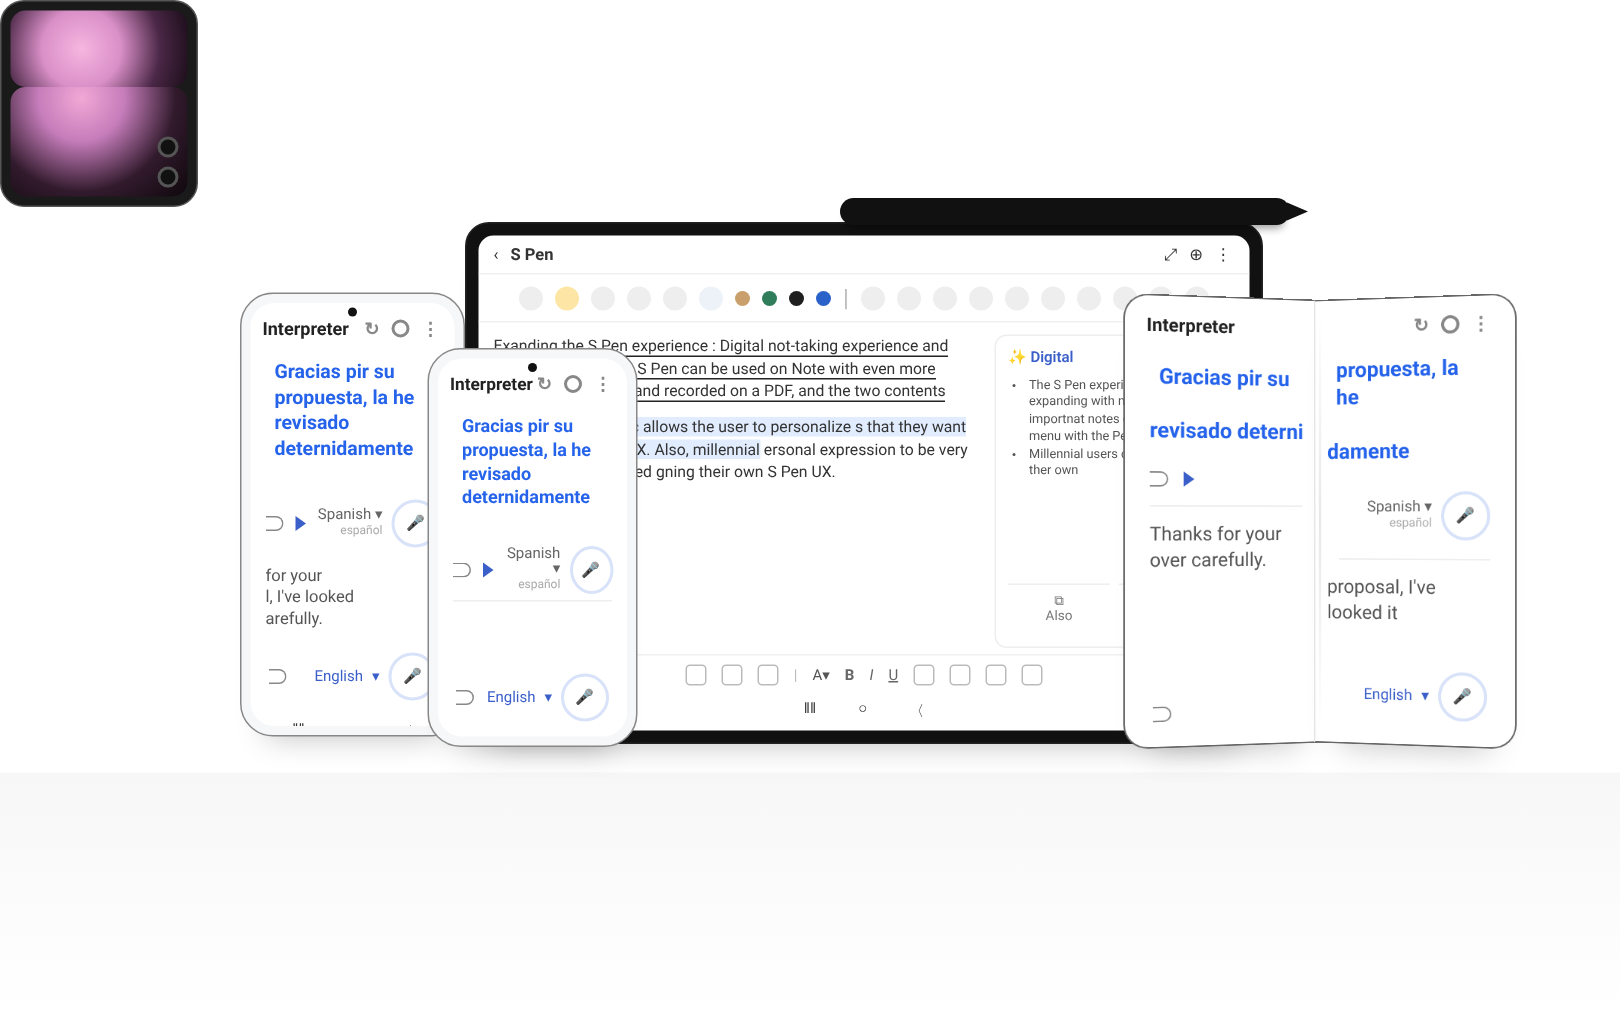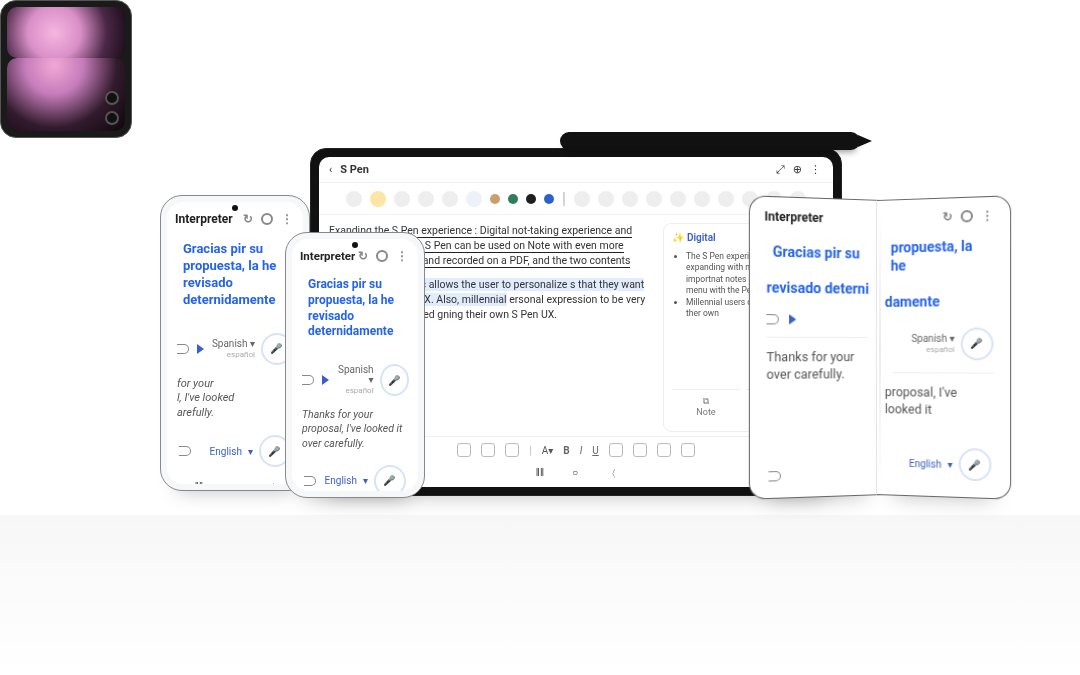--- a/index.html
+++ b/index.html
@@ -47,21 +47,21 @@
     padding:6px 10px 4px; gap:6px;
     font-size:10px; color:#666;
   }
   .mic {
     width:26px;height:26px;border-radius:50%;
     display:inline-flex;align-items:center;justify-content:center;
     background:#fff;border:1px solid #d8e2f8;color:#2563eb;
   }
   .mic.big { width:32px;height:32px;border-width:2px; }
   .interp-bottomtext {
-    margin:8px 10px; color:#555; line-height:1.35;font-style:italic;
+    margin:8px 10px; color:#555; line-height:1.35;
   }
   .interp-bottom-toolbar {
     margin-top:auto;
     display:flex; align-items:center; justify-content:space-between;
     padding:6px 12px 10px;
     font-size:10px; color:#3b5fc9;
   }
 
   
   .navbar { display:flex; justify-content:center; gap:28px; padding:4px 0 6px; color:#333; font-size:10px; }
@@ -215,21 +215,21 @@
         </div>
 
         <div class="summary">
           <h4>✨ <span>Digital</span></h4>
           <ul>
             <li>The S Pen experience is expanding with n write and record importnat notes on a PD a S Pen menu with the Pentastic app</li>
             <li>Millennial users can also design ther own</li>
           </ul>
           <div class="mutebtns">
             <div class="mutebtn">
-              ⧉<br><span>Note</span>
+              ⧉<br><span>Also</span>
             </div>
             <div class="mutebtn">
               ↻<br><span>Replace</span>
             </div>
           </div>
         </div>
       </div>
 
       <div class="tab-bottombar">
         <span class="tbicon"></span>
@@ -329,21 +329,20 @@
           <span style="text-align:right;line-height:1">
             <span>Spanish</span> ▾<br>
             <span style="color:#aaa;font-size:8px">español</span>
           </span>
           <span class="mic big">🎤</span>
         </span>
       </div>
 
       <div class="interp-divider"></div>
 
-      <div class="interp-bottomtext">Thanks for your proposal, I've looked it over carefully.</div>
 
       <div class="interp-bottom-toolbar">
         <span class="i sound"></span>
         <span style="display:flex;gap:6px;align-items:center">
           <span>English</span> ▾
           <span class="mic big">🎤</span>
         </span>
       </div>
 
     </div>

